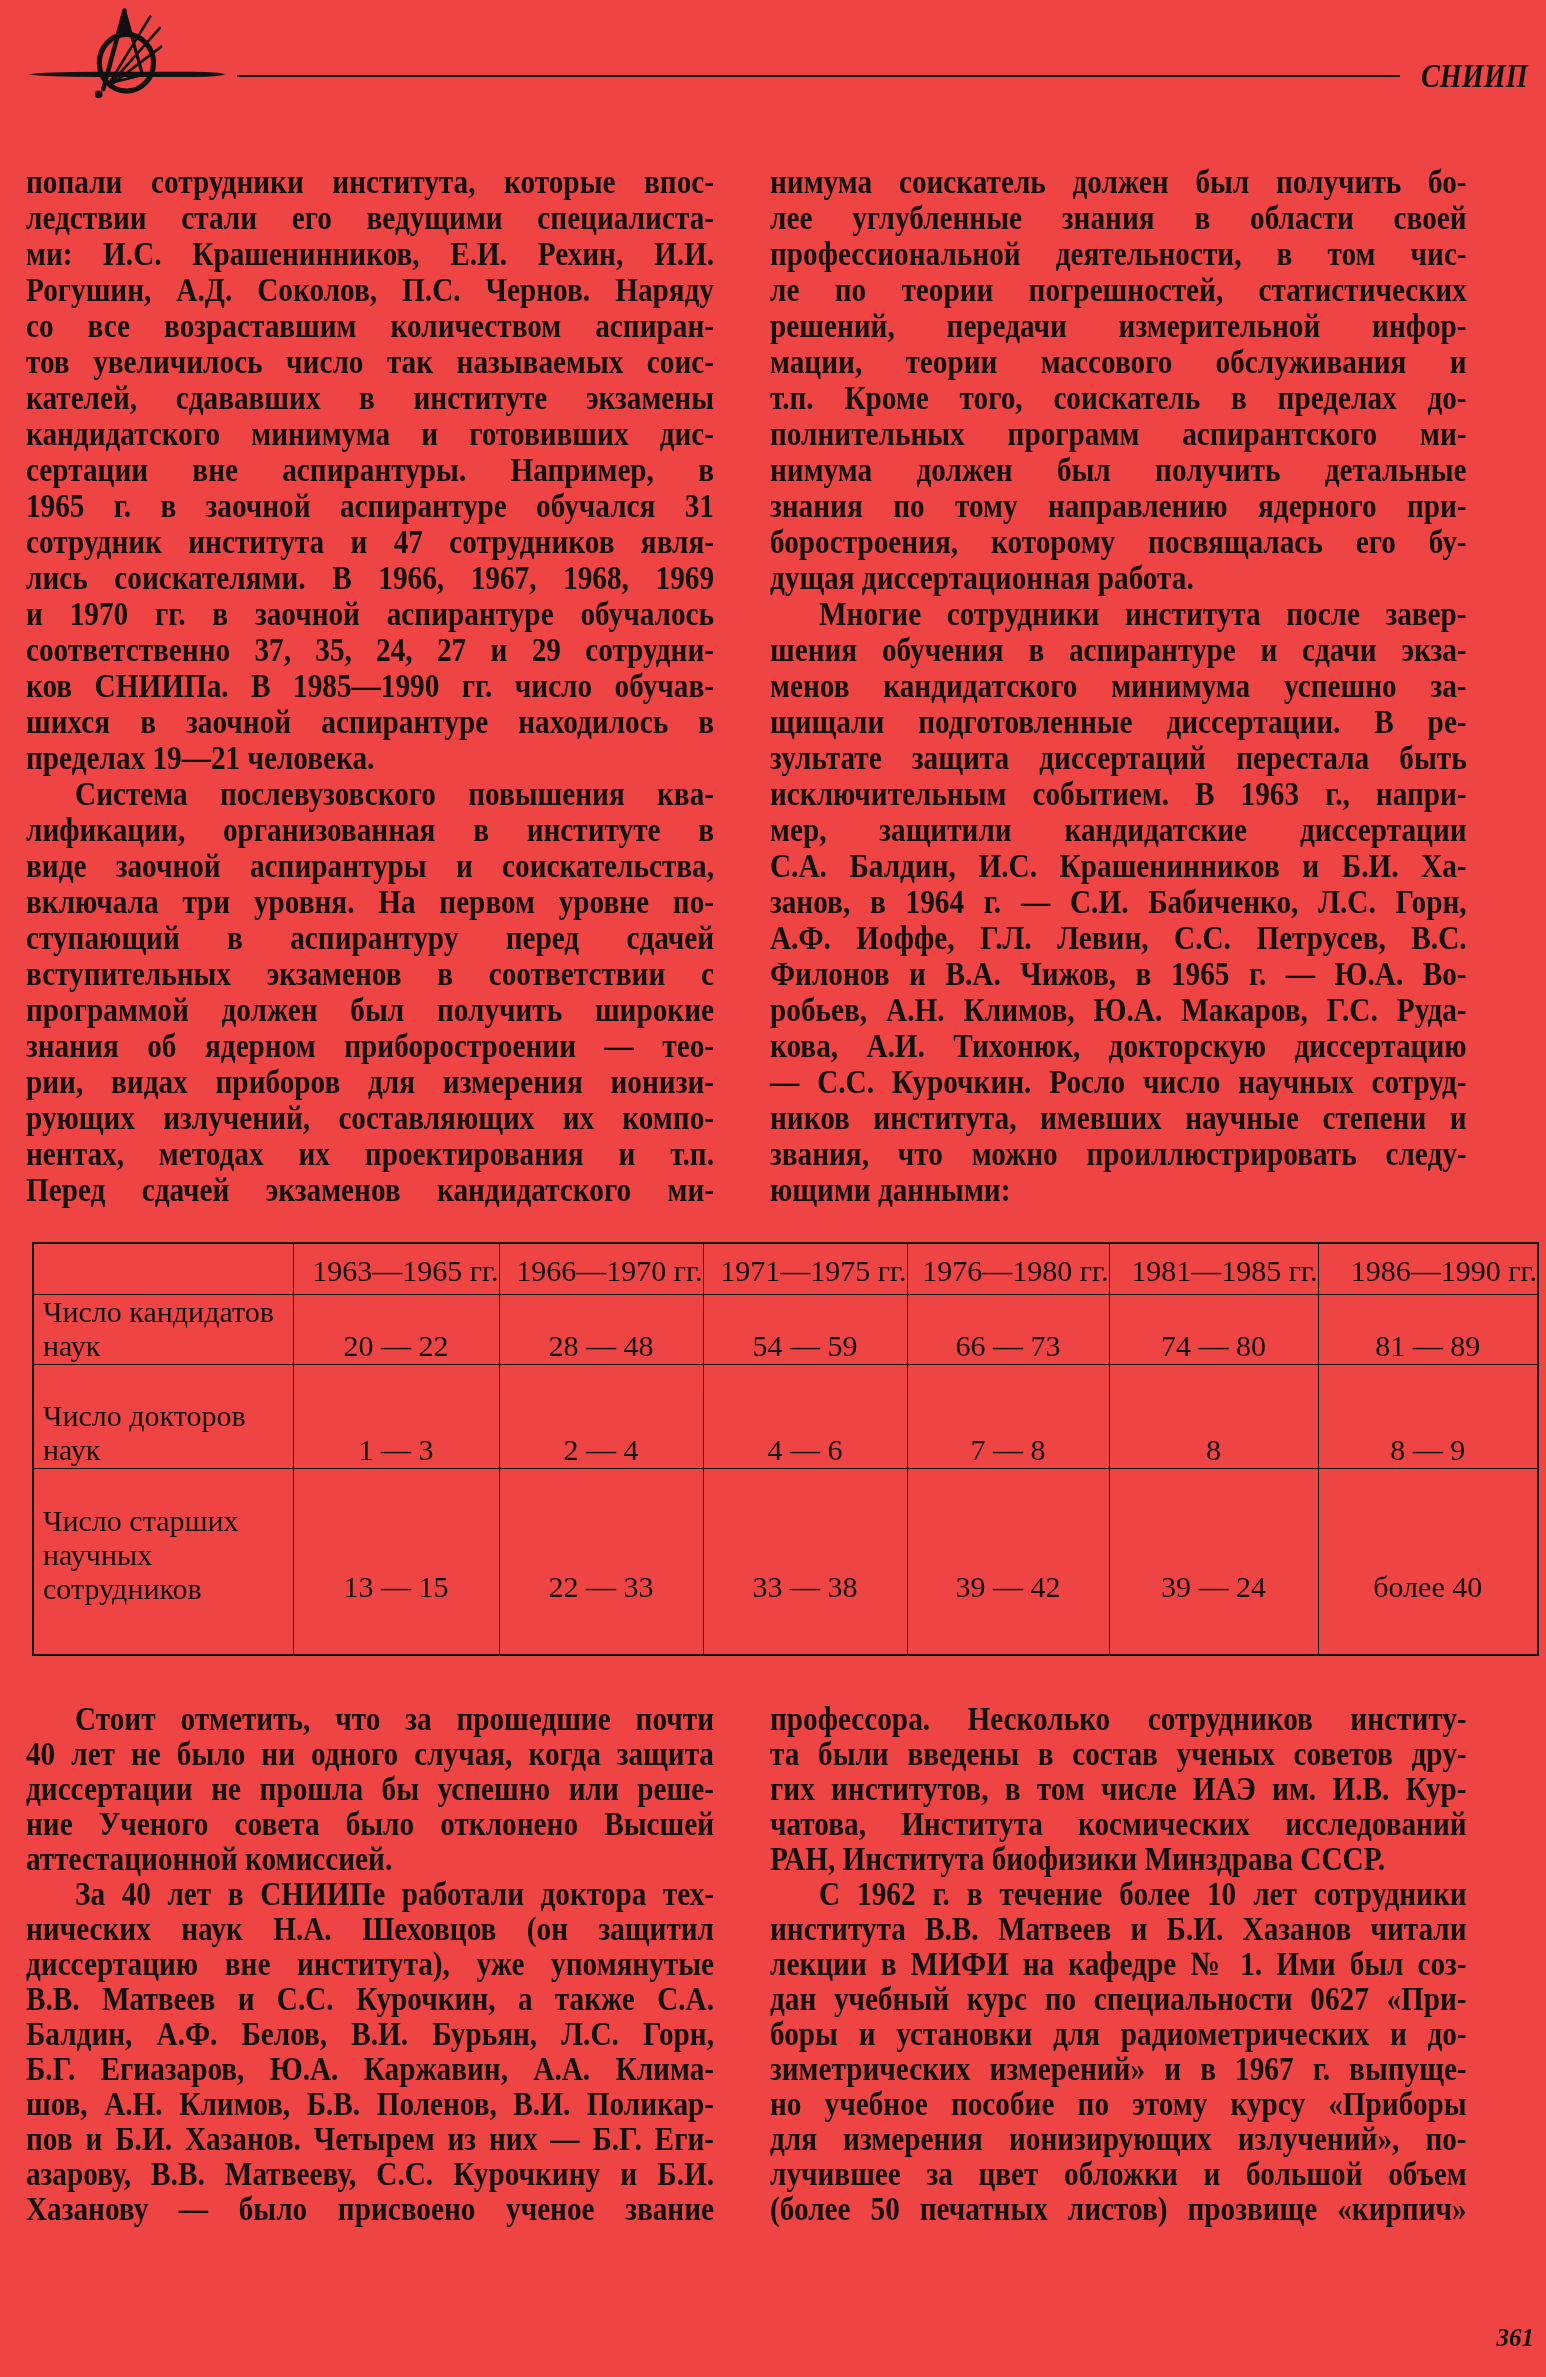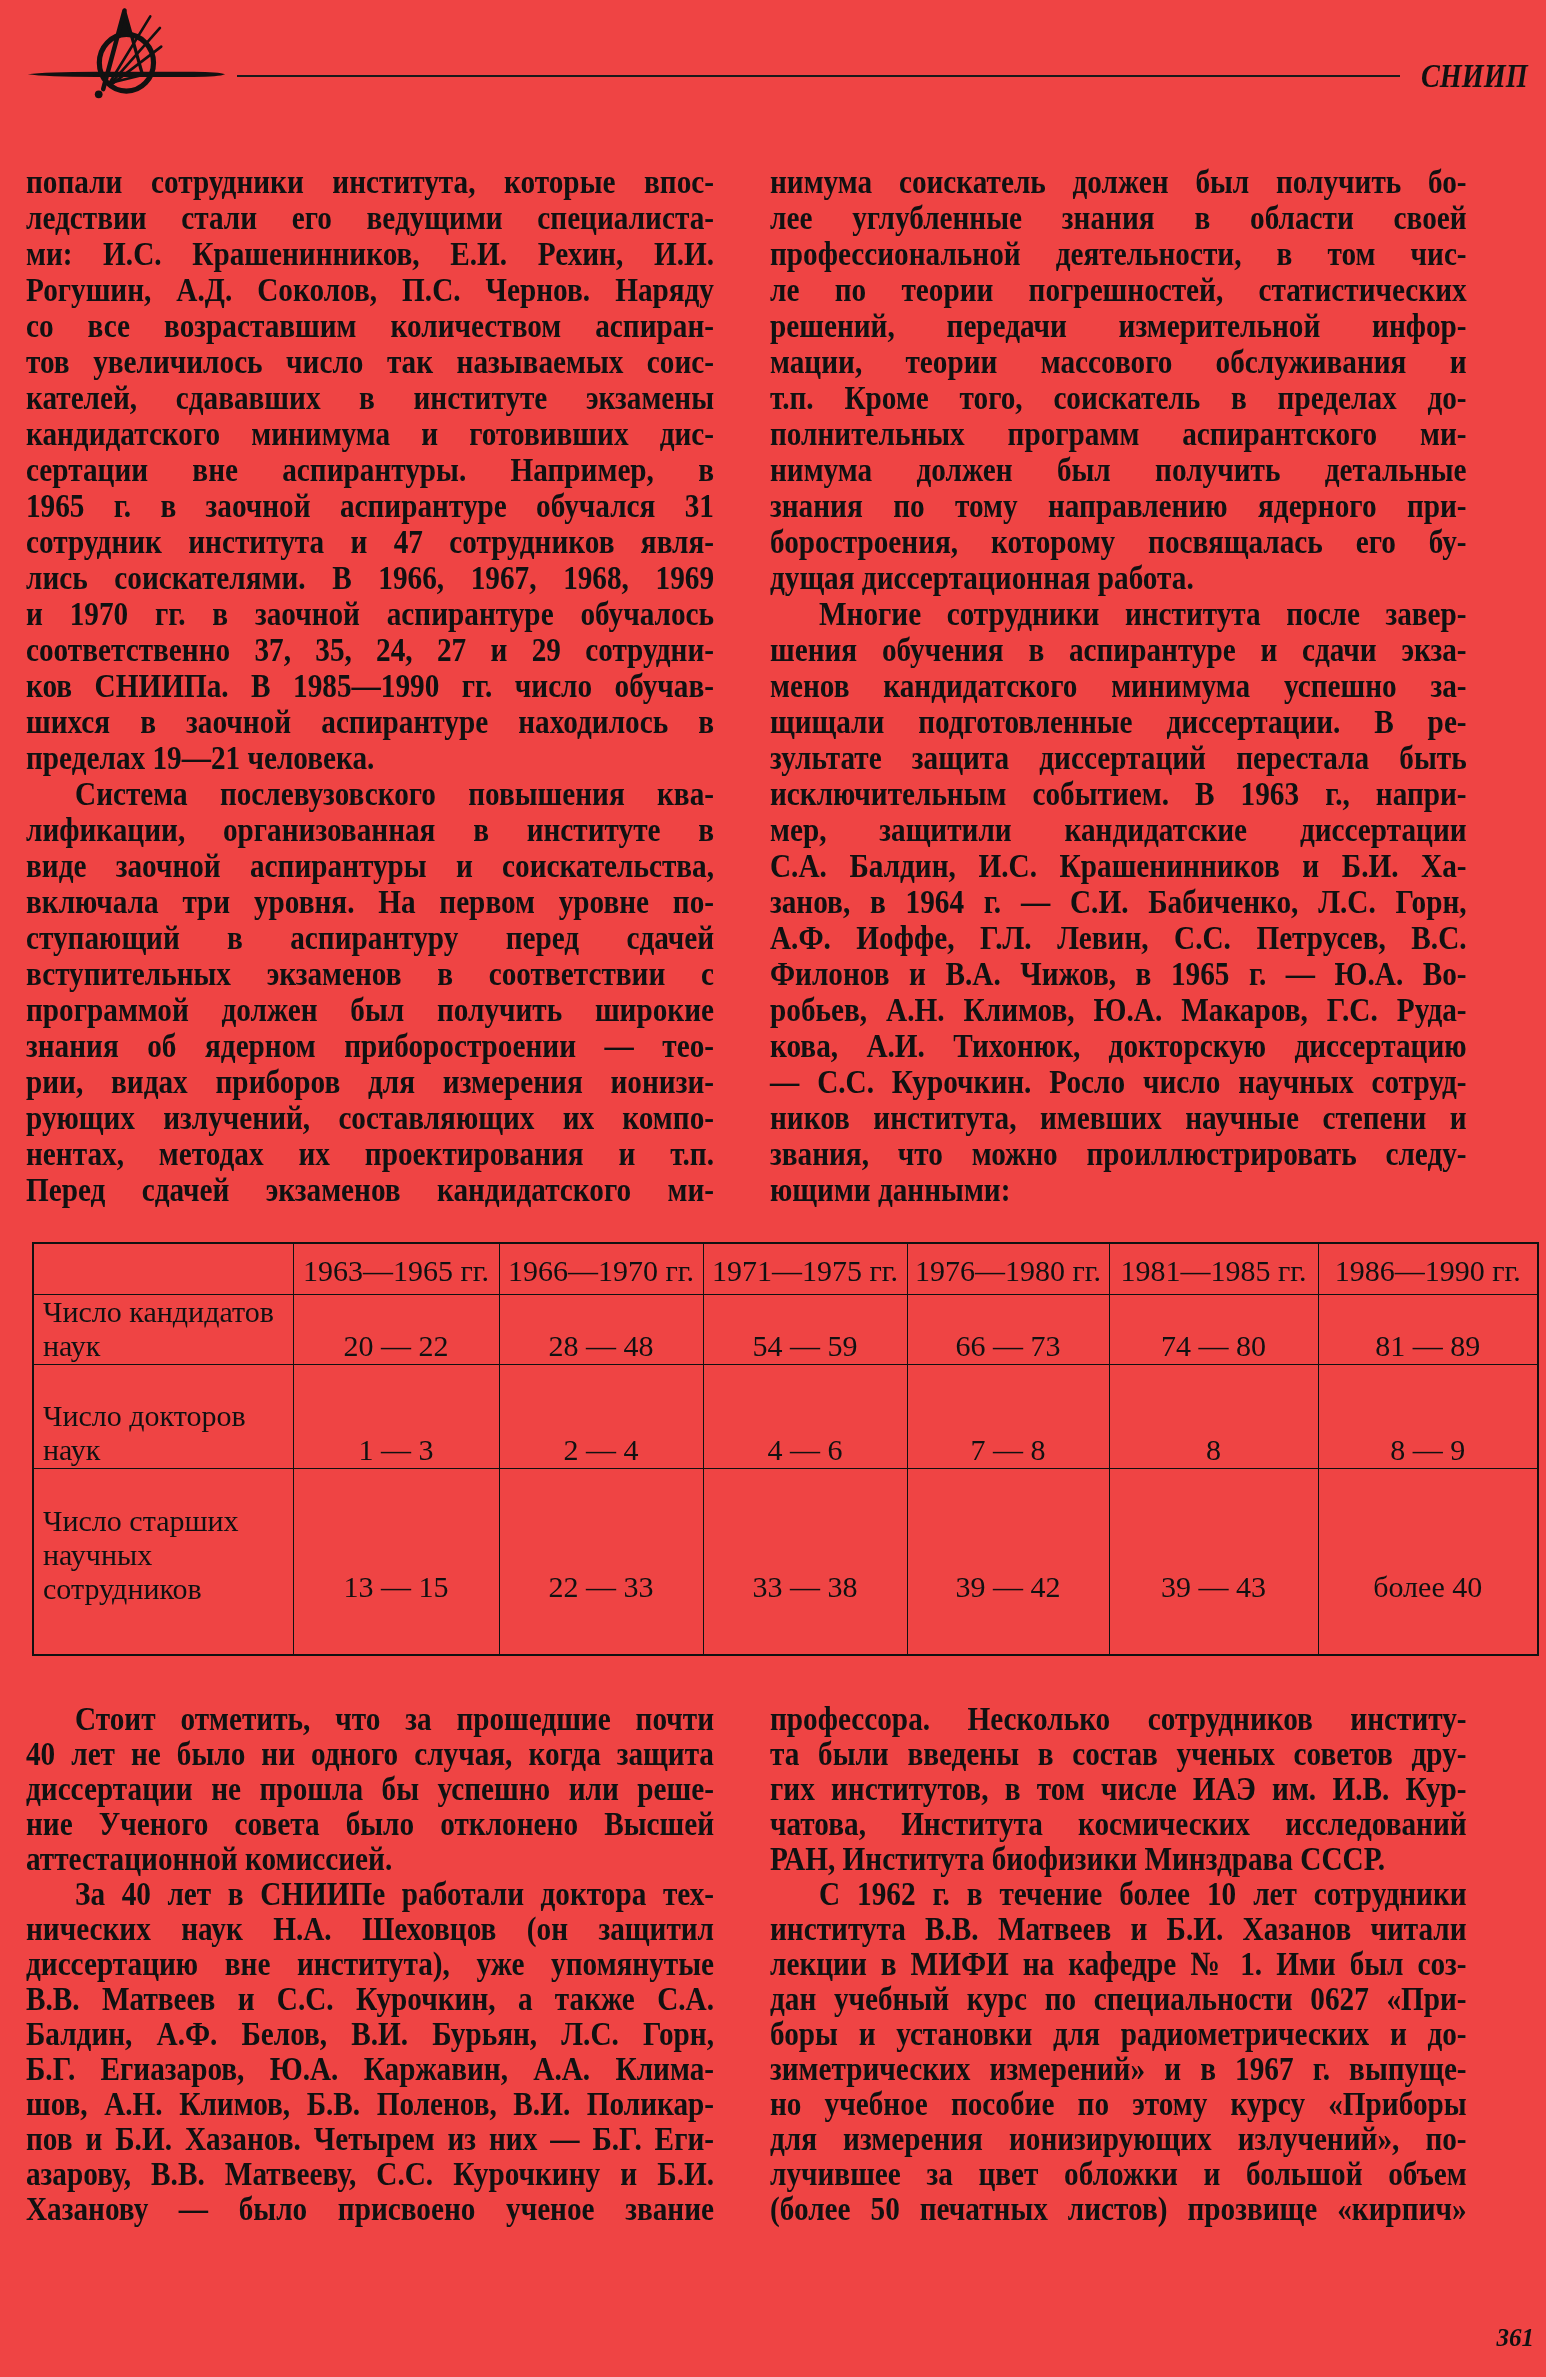--- a/index.html
+++ b/index.html
@@ -56,21 +56,21 @@
     font-size: 30px;
     line-height: 34px;
     font-weight: normal;
   }
   #data-table td, #data-table th {
     border: 1.6px solid #111;
     padding: 0;
     font-weight: normal;
     white-space: nowrap;
   }
-  #data-table th { text-align: center; vertical-align: middle; padding-top: 5.2px; }
+  #data-table th { text-align: right; vertical-align: middle; padding-top: 5.2px; }
   #data-table tr.r-head { height: 51px; }
   #data-table tr.r1 { height: 70px; }
   #data-table tr.r2 { height: 104px; }
   #data-table tr.r3 { height: 187px; }
   #data-table td.lbl { text-align: left; padding-left: 9px; }
   #data-table td.val { text-align: center; margin-top: 36px; }
   #data-table tr.r1 td, #data-table tr.r2 td { vertical-align: bottom; padding-bottom: 1.3px; }
   #data-table tr.r3 td { vertical-align: top; }
   #data-table tr.r3 td.lbl { padding-top: 35px; }
   #data-table tr.r3 td.val { padding-top: 101px; }
@@ -227,21 +227,21 @@
     <tr class="r3">
       <td class="lbl">
         <div>Число старших</div>
         <div>научных</div>
         <div>сотрудников</div>
       </td>
       <td class="val">13 — 15</td>
       <td class="val">22 — 33</td>
       <td class="val">33 — 38</td>
       <td class="val">39 — 42</td>
-      <td class="val">39 — 43</td>
+      <td class="val">39 — 24</td>
       <td class="val">более 40</td>
     </tr>
   </tbody>
     </table>
 
   <div class="col" id="col-bottom-left">
     <div class="col-inner">
       <div>
         <div class="ln ind">Стоит отметить, что за прошедшие почти</div>
         <div class="ln">40 лет не было ни одного случая, когда защита</div>

